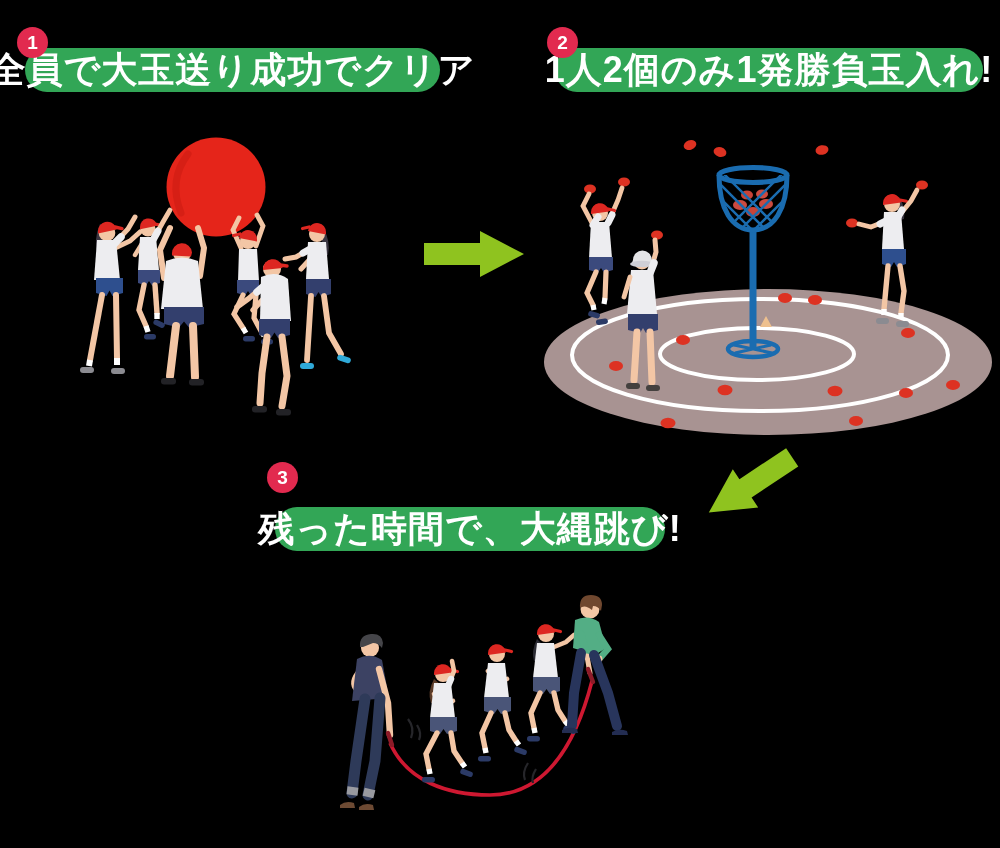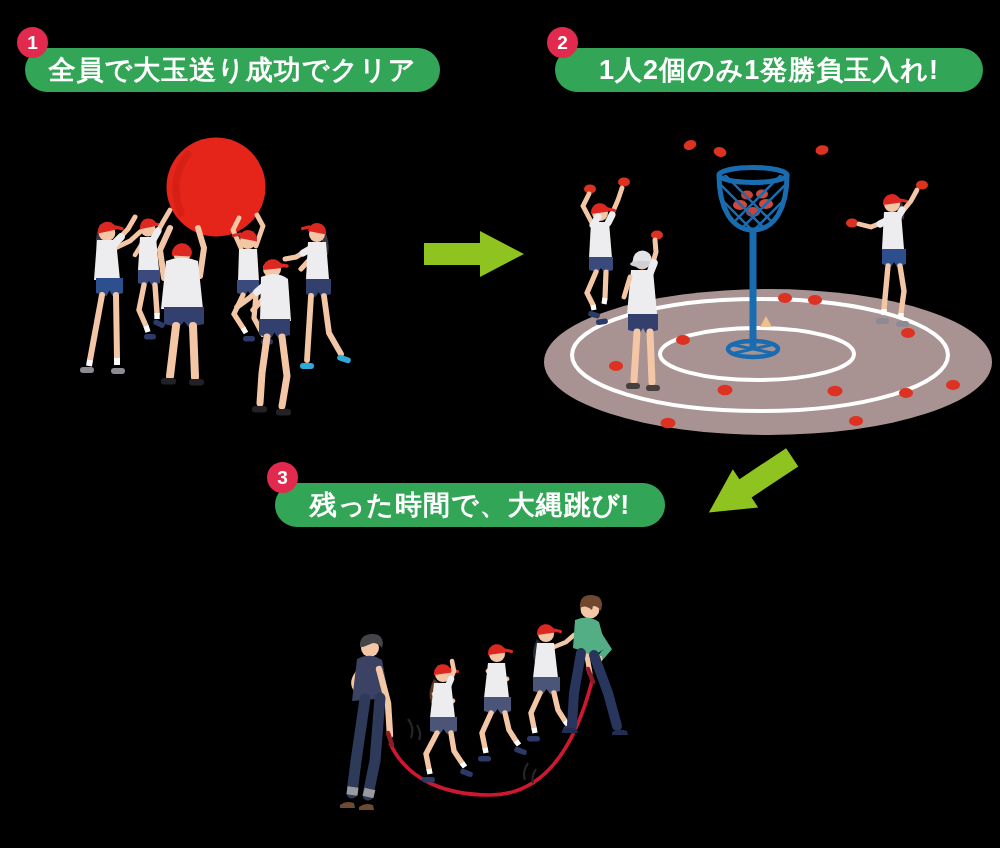--- a/index.html
+++ b/index.html
@@ -1,21 +1,21 @@
 <!DOCTYPE html>
 <html><head>
 <meta charset="utf-8">
 <style>
   html,body{margin:0;padding:0;background:#000;}
   #stage{position:relative;width:1000px;height:848px;background:#000;overflow:hidden;
          font-family:"Liberation Sans","DejaVu Sans",sans-serif;}
   .banner{position:absolute;}
   .pill{height:44px;border-radius:22px;background:#32a656;color:#fff;
         display:flex;align-items:center;justify-content:center;
-        font-size:27px;font-weight:600;letter-spacing:1px;white-space:nowrap;}
+        font-size:36px;font-weight:600;letter-spacing:1px;white-space:nowrap;}
   .badge{position:absolute;left:-8px;top:-21px;width:31px;height:31px;border-radius:50%;
          background:#e22a4f;color:#fff;display:flex;align-items:center;justify-content:center;
          font-size:19px;font-weight:600;z-index:2;}
   .scene{position:absolute;}
   .arrow{position:absolute;}
 </style>
 </head>
 <body>
 
 <div id="stage">
@@ -31,21 +31,21 @@
     <div class="badge">
         <span>2</span>
       </div>
     <div class="pill" style="width:428px;">1人2個のみ1発勝負玉入れ!</div>
   </div>
 
   <div class="banner" style="left:275px;top:483px;">
     <div class="badge">
         <span>3</span>
       </div>
-    <div class="pill" style="width:390px;">残った時間で、大縄跳び!</div>
+    <div class="pill" style="width:390px;margin-top:24px;">残った時間で、大縄跳び!</div>
   </div>
 
   <svg class="arrow" style="left:424px;top:230px;" width="102" height="50" viewBox="0 0 102 50">
     <polygon points="0,13 56,13 56,1 100,24 56,47 56,35 0,35" fill="#8fc31f"></polygon>
   </svg>
 
   <svg class="arrow" style="left:698px;top:446px;" width="105" height="78" viewBox="0 0 105 78">
     <g transform="translate(52.5,39) rotate(146.5)">
       <polygon points="-50,-11 6,-11 6,-23 50,0 6,23 6,11 -50,11" fill="#8fc31f"></polygon>
     </g>

